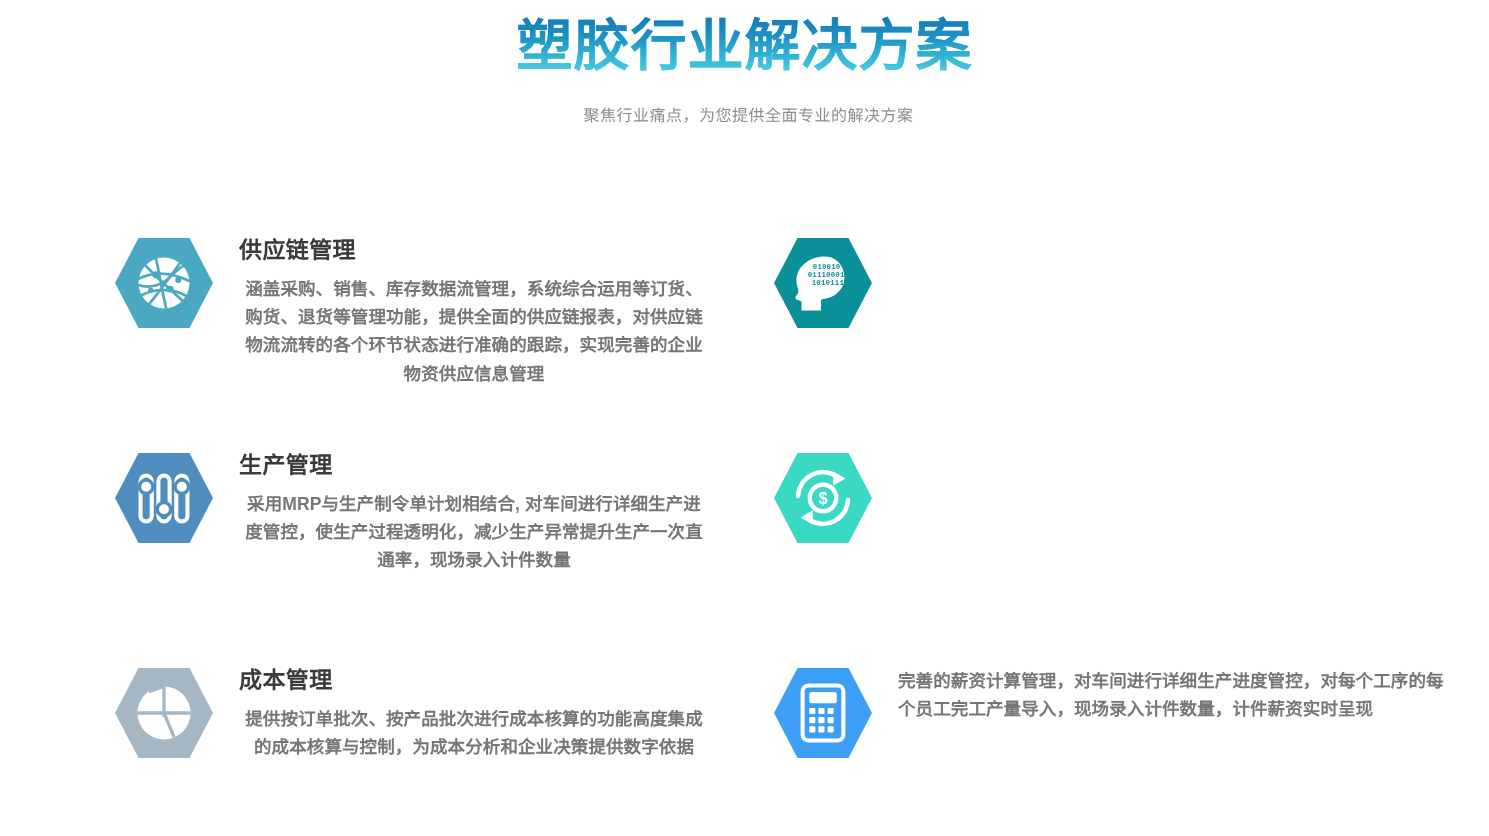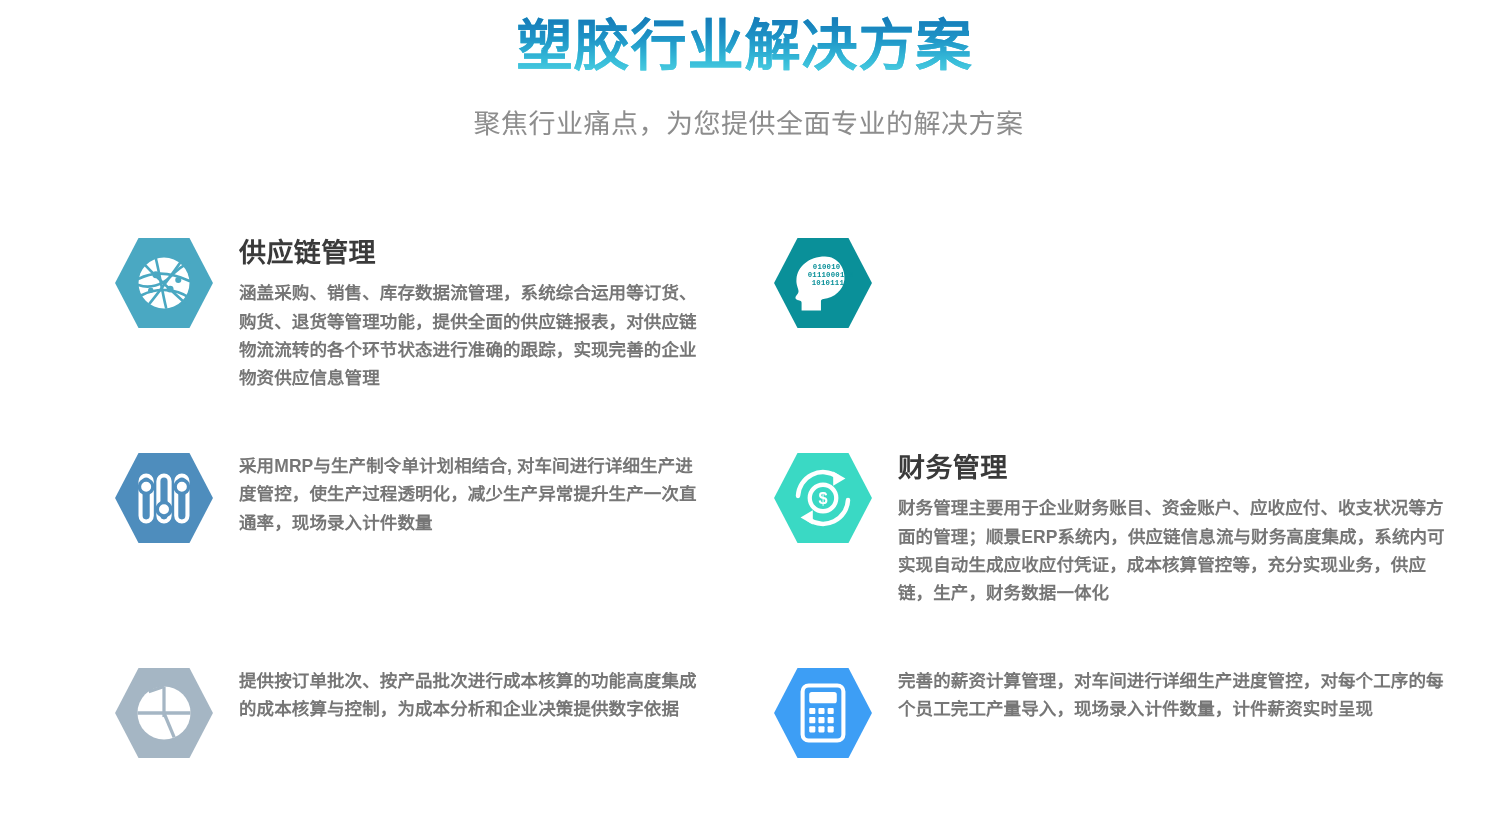--- a/index.html
+++ b/index.html
@@ -43,21 +43,21 @@
   .page-title .tline {
     display: inline-block;
     background-image: linear-gradient(180deg, #1474b4 0%, #1e93c6 38%, #37bcd9 72%, #58d6e4 100%);
     -webkit-background-clip: text;
     background-clip: text;
     color: transparent;
     -webkit-text-fill-color: transparent;
   }
   .page-subtitle {
     margin: 22px 0 0 8px;
-    font-size: 27px;
+    font-size: 16px;
     font-weight: normal;
     color: #8d8d8d;
     letter-spacing: 0.5px;
   }
 
   
   .features {
     position: absolute;
     left: 0;
     top: 232px;
@@ -96,36 +96,36 @@
     height: 102px;
     display: block;
   }
   .feature-body {
     flex: 1 1 auto;
     min-width: 0;
     padding-top: 5px;
   }
   .feature-title {
     margin: 0 0 10px 0;
-    font-size: 27px;
+    font-size: 23px;
     font-weight: bold;
     color: #3a3a3a;
     letter-spacing: 0.4px;
     line-height: 1.2;
   }
   .feature-desc {
     margin: 0;
     font-size: 17.5px;
     font-weight: bold;
     color: #767676;
     line-height: 1.62;
     letter-spacing: 0.1px;
     max-width: 100%;
   }
-  .col-left .feature-desc  { max-width: 470px; }
+  .col-left .feature-desc  { max-width: 470px; text-align: center; }
   .col-right .feature-desc { max-width: 552px; }
 </style>
 </head>
 <body>
 
 <div class="page">
 
   <div class="header">
     <h1 class="page-title"><span class="tline">塑胶行业解决方案</span></h1>
     <p class="page-subtitle">聚焦行业痛点，为您提供全面专业的解决方案</p>
@@ -174,40 +174,42 @@
               <rect x="62" y="28" width="11" height="45" rx="5.5"></rect>
             </g>
             <g fill="#ffffff" stroke="#4e8dbd" stroke-width="3.4">
               <circle cx="32.5" cy="39" r="6.6"></circle>
               <circle cx="50" cy="61" r="6.6"></circle>
               <circle cx="67.5" cy="39" r="6.6"></circle>
             </g>
           </svg>
         </div>
         <div class="feature-body">
+          <h3 class="feature-title">生产管理</h3>
           <p class="feature-desc">采用MRP与生产制令单计划相结合, 对车间进行详细生产进度管控，使生产过程透明化，减少生产异常提升生产一次直通率，现场录入计件数量</p>
         </div>
       </div>
 
       <div class="feature">
         <div class="hex-wrap">
           <svg class="hex" viewBox="0 0 100 100">
             <polygon points="25,6 75,6 98,50 75,94 25,94 2,50" fill="#a5b6c4"></polygon>
             <g transform="translate(50,50)">
               <circle r="26" fill="#ffffff"></circle>
               <g stroke="#a5b6c4" stroke-width="3.2" stroke-linecap="butt">
                 <line x1="-26" y1="0" x2="26" y2="0"></line>
                 <line x1="0" y1="-26" x2="0" y2="4"></line>
                 <line x1="0" y1="-26" x2="-15" y2="-21"></line>
                 <line x1="0" y1="0" x2="10" y2="24"></line>
               </g>
             </g>
           </svg>
         </div>
         <div class="feature-body">
+          <h3 class="feature-title">成本管理</h3>
           <p class="feature-desc">提供按订单批次、按产品批次进行成本核算的功能高度集成的成本核算与控制，为成本分析和企业决策提供数字依据</p>
         </div>
       </div>
 
     </div>
 
     <div></div>
 
     <div class="col col-right">
 
@@ -233,24 +235,20 @@
               <g fill="none" stroke="#ffffff" stroke-width="4.4" stroke-linecap="round">
                 <path d="M-24.5,-2 A24.5,24.5 0 0 1 14,-21"></path>
                 <path d="M24.5,2 A24.5,24.5 0 0 1 -14,21"></path>
               </g>
               <polygon points="10,-26 22,-19 10,-12" fill="#ffffff"></polygon>
               <polygon points="-10,26 -22,19 -10,12" fill="#ffffff"></polygon>
               <circle r="13" fill="none" stroke="#ffffff" stroke-width="4.2"></circle>
               <text x="0" y="5.6" text-anchor="middle" font-family="'Liberation Sans', sans-serif" font-size="16" font-weight="bold" fill="#ffffff">$</text>
             </g>
           </svg>
-        </div>
-        <div class="feature-body">
-          <h3 class="feature-title">财务管理</h3>
-          <p class="feature-desc">财务管理主要用于企业财务账目、资金账户、应收应付、收支状况等方面的管理；顺景ERP系统内，供应链信息流与财务高度集成，系统内可实现自动生成应收应付凭证，成本核算管控等，充分实现业务，供应链，生产，财务数据一体化</p>
         </div>
       </div>
 
       <div class="feature">
         <div class="hex-wrap">
           <svg class="hex" viewBox="0 0 100 100">
             <polygon points="25,6 75,6 98,50 75,94 25,94 2,50" fill="#3d9ef5"></polygon>
             <rect x="30" y="23" width="40" height="54" rx="6" fill="none" stroke="#ffffff" stroke-width="4"></rect>
             <rect x="36.5" y="29.5" width="27" height="11" rx="2.5" fill="#ffffff"></rect>
             <g fill="#ffffff">

